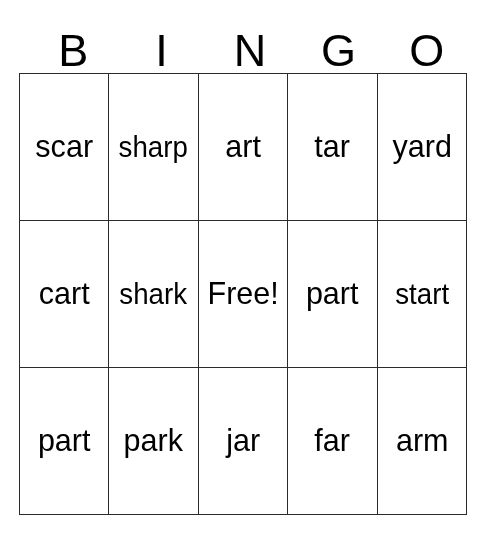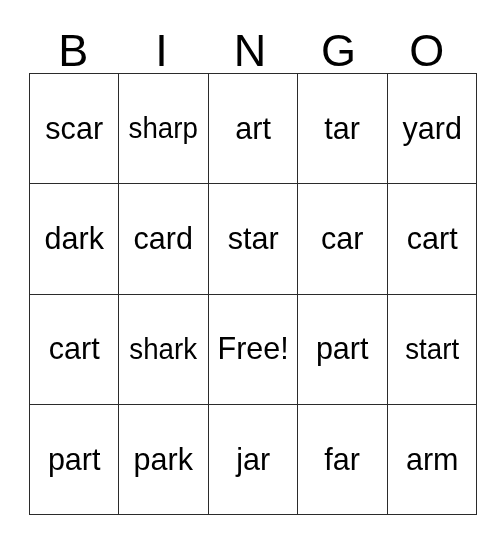--- a/index.html
+++ b/index.html
@@ -40,21 +40,21 @@
     font-size: 45px;
     line-height: 1;
     font-weight: 400;
     letter-spacing: 0;
     color: #000000;
   }
 
   
   .grid {
     position: absolute;
-    left: 29px;
+    left: 19px;
     top: 73px;
     width: 442px;
     height: 442px;
     border-collapse: collapse;
     table-layout: fixed;
   }
   .grid td {
     border: 1px solid #2b2b2b;
     width: 88.4px;
     height: 88.4px;
@@ -102,37 +102,20 @@
           </td>
         <td>
             <span class="cell-text" style="transform: scaleX(0.954545);">tar</span>
           </td>
         <td>
             <span class="cell-text" style="transform: scaleX(0.954545);">yard</span>
           </td>
       </tr>
       <tr>
         <td>
-            <span class="cell-text" style="transform: scaleX(0.954545);">dark</span>
-          </td>
-        <td>
-            <span class="cell-text" style="transform: scaleX(0.954545);">card</span>
-          </td>
-        <td>
-            <span class="cell-text" style="transform: scaleX(0.954545);">star</span>
-          </td>
-        <td>
-            <span class="cell-text" style="transform: scaleX(0.954545);">car</span>
-          </td>
-        <td>
-            <span class="cell-text" style="transform: scaleX(0.954545);">cart</span>
-          </td>
-      </tr>
-      <tr>
-        <td>
             <span class="cell-text" style="transform: scaleX(0.954545);">cart</span>
           </td>
         <td class="fit-sm">
             <span class="cell-text" style="transform: scaleX(0.954545);">shark</span>
           </td>
         <td>
             <span class="cell-text" style="transform: scaleX(0.954545);">Free!</span>
           </td>
         <td>
             <span class="cell-text" style="transform: scaleX(0.954545);">part</span>

